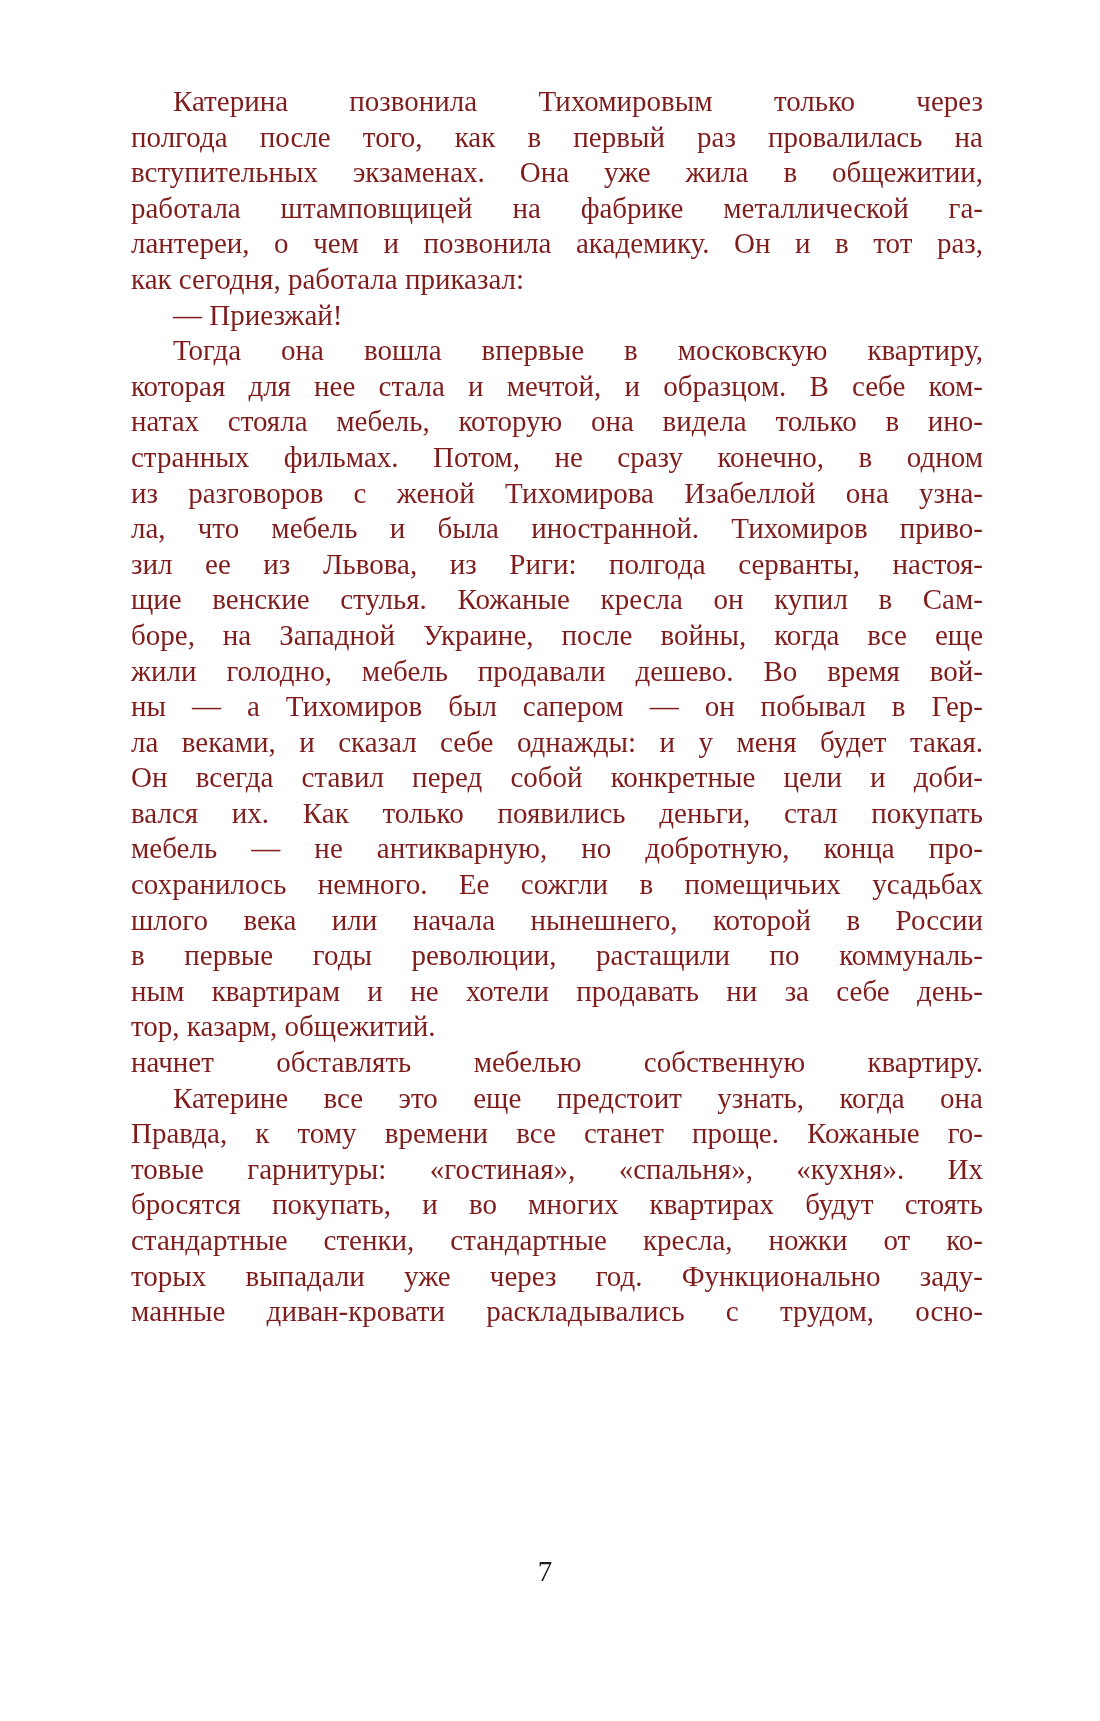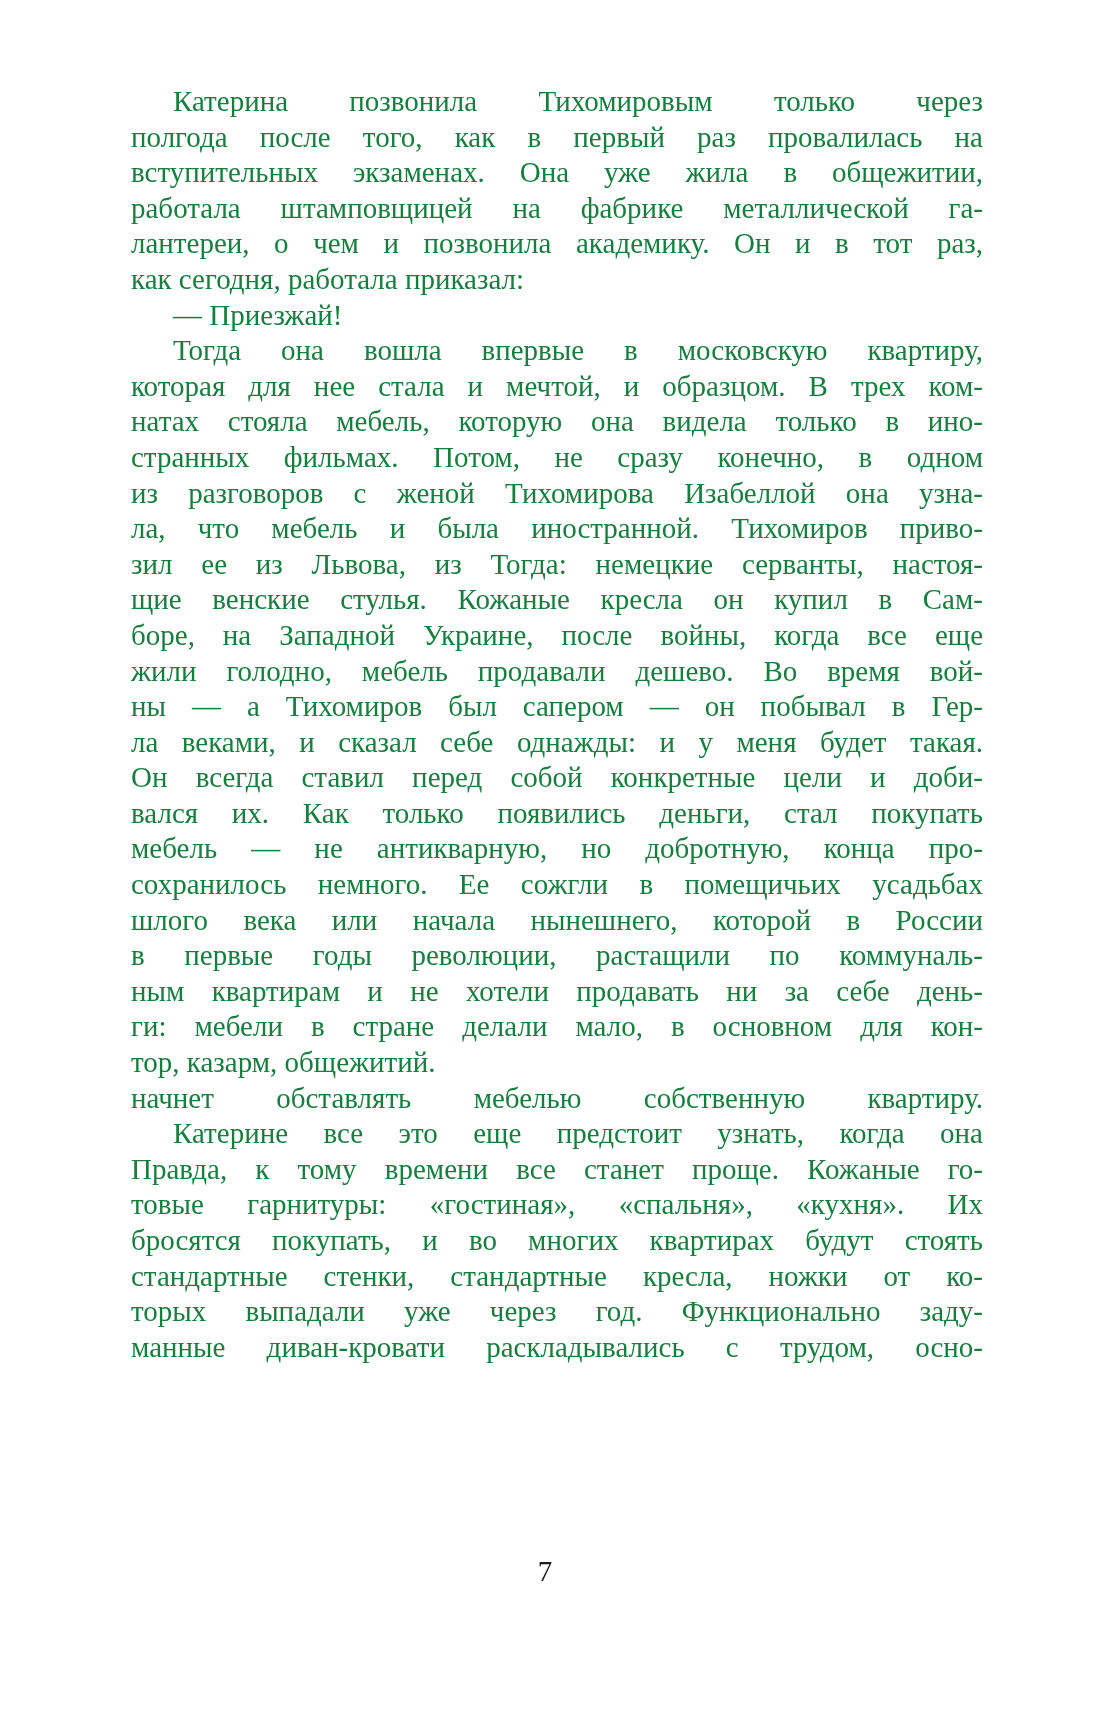--- a/index.html
+++ b/index.html
@@ -1,21 +1,21 @@
 <!DOCTYPE html>
 <html><head>
 <meta charset="utf-8">
 <style>
   html, body { margin: 0; padding: 0; background: #ffffff; }
   body { width: 1100px; height: 1721px; position: relative; overflow: hidden; }
   .page { position: absolute; left: 0; top: 0; width: 1100px; height: 1721px; background: #fff; }
   .text-block {
     position: absolute; left: 131px; top: 84px; width: 852px;
     font-family: "Liberation Serif", "DejaVu Serif", serif;
-    font-size: 29px; line-height: 35.6px; color: #15803d;
+    font-size: 29px; line-height: 35.6px; color: #7f1d1d;
   }
   .line {
     display: block; height: 35.6px; white-space: nowrap;
     text-align: justify; text-align-last: justify;
   }
   .line.indent { padding-left: 42px; }
   .line.last { text-align-last: left; }
   .page-number {
     position: absolute; left: 0; width: 1100px; top: 1555px; text-align: center;
     font-family: "Liberation Serif", "DejaVu Serif", serif;
@@ -29,39 +29,38 @@
 <div class="page">
   <div class="text-block" id="text-block">
       <span class="line indent">Катерина позвонила Тихомировым только через</span>
       <span class="line">полгода после того, как в первый раз провалилась на</span>
       <span class="line">вступительных экзаменах. Она уже жила в общежитии,</span>
       <span class="line">работала штамповщицей на фабрике металлической га-</span>
       <span class="line">лантереи, о чем и позвонила академику. Он и в тот раз,</span>
       <span class="line last">как сегодня, работала приказал:</span>
       <span class="line indent last">— Приезжай!</span>
       <span class="line indent">Тогда она вошла впервые в московскую квартиру,</span>
-      <span class="line">которая для нее стала и мечтой, и образцом. В трех ком-</span>
+      <span class="line">которая для нее стала и мечтой, и образцом. В себе ком-</span>
       <span class="line">натах стояла мебель, которую она видела только в ино-</span>
       <span class="line">странных фильмах. Потом, не сразу конечно, в одном</span>
       <span class="line">из разговоров с женой Тихомирова Изабеллой она узна-</span>
       <span class="line">ла, что мебель и была иностранной. Тихомиров приво-</span>
-      <span class="line">зил ее из Львова, из Тогда: немецкие серванты, настоя-</span>
+      <span class="line">зил ее из Львова, из Риги: полгода серванты, настоя-</span>
       <span class="line">щие венские стулья. Кожаные кресла он купил в Сам-</span>
       <span class="line">боре, на Западной Украине, после войны, когда все еще</span>
       <span class="line">жили голодно, мебель продавали дешево. Во время вой-</span>
       <span class="line">ны — а Тихомиров был сапером — он побывал в Гер-</span>
       <span class="line">ла веками, и сказал себе однажды: и у меня будет такая.</span>
       <span class="line">Он всегда ставил перед собой конкретные цели и доби-</span>
       <span class="line">вался их. Как только появились деньги, стал покупать</span>
       <span class="line">мебель — не антикварную, но добротную, конца про-</span>
       <span class="line">сохранилось немного. Ее сожгли в помещичьих усадьбах</span>
       <span class="line">шлого века или начала нынешнего, которой в России</span>
       <span class="line">в первые годы революции, растащили по коммуналь-</span>
       <span class="line">ным квартирам и не хотели продавать ни за себе день-</span>
-      <span class="line">ги: мебели в стране делали мало, в основном для кон-</span>
       <span class="line last">тор, казарм, общежитий.</span>
       <span class="line">начнет обставлять мебелью собственную квартиру.</span>
       <span class="line indent">Катерине все это еще предстоит узнать, когда она</span>
       <span class="line">Правда, к тому времени все станет проще. Кожаные го-</span>
       <span class="line">товые гарнитуры: «гостиная», «спальня», «кухня». Их</span>
       <span class="line">бросятся покупать, и во многих квартирах будут стоять</span>
       <span class="line">стандартные стенки, стандартные кресла, ножки от ко-</span>
       <span class="line">торых выпадали уже через год. Функционально заду-</span>
       <span class="line">манные диван-кровати раскладывались с трудом, осно-</span>
     </div>

